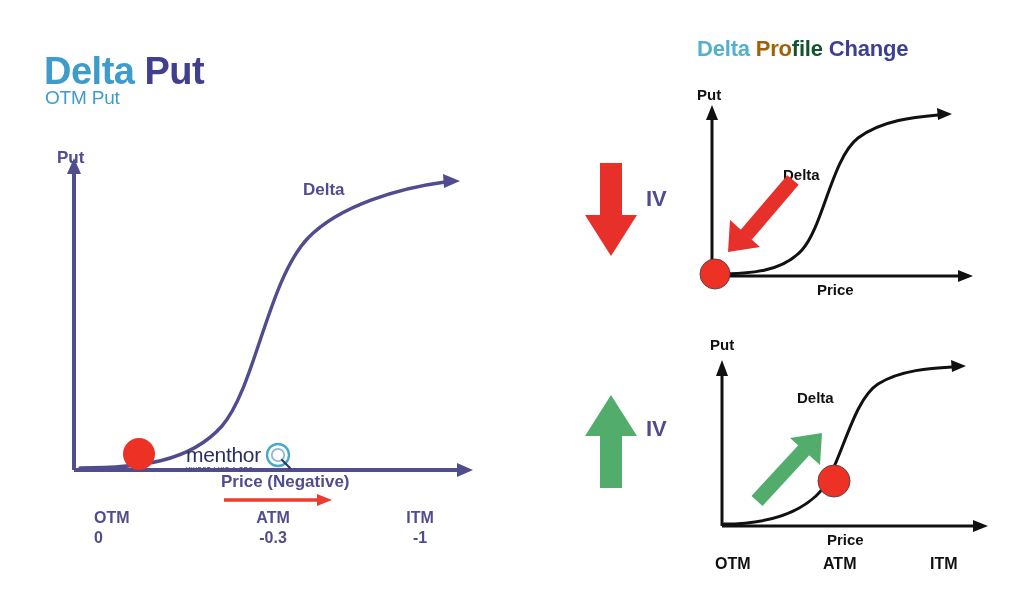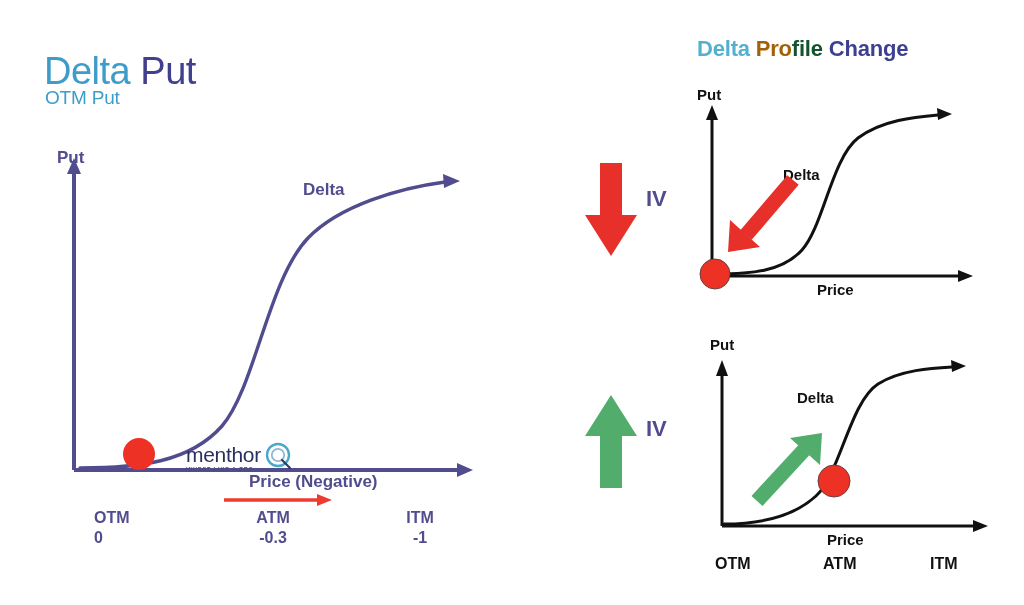--- a/index.html
+++ b/index.html
@@ -13,21 +13,21 @@
     position: relative;
     font-family: "Liberation Sans", sans-serif;
     overflow: hidden;
   }
   .abs { position: absolute; }
 
   
   #left-title {
     left: 44px; top: 52px;
     font-size: 38px;
-    font-weight: normal;
+    font-weight: bold;
     letter-spacing: -0.5px;
     line-height: 1;
     white-space: nowrap;
   }
   #left-title .w1 { color: #3d9cc9; }
   #left-title .w2 { color: #41408e; }
   #left-subtitle {
     left: 45px; top: 88px;
     font-size: 19px;
     font-weight: normal;
@@ -46,21 +46,20 @@
   }
 
   #left-chart-svg { left: 40px; top: 150px; }
 
   #left-price-label {
     left: 221px; top: 472px;
     font-size: 17px;
     font-weight: bold;
     color: #514c8e;
     white-space: nowrap;
-    margin-left: 28px;
   }
 
   #left-axis-labels { left: 0; top: 508px; width: 470px; }
   .lx { position: absolute; }
   .lx .t {
     font-size: 16px; font-weight: bold; color: #514c8e;
     line-height: 20px; white-space: nowrap;
   }
   .lx .v {
     font-size: 16px; font-weight: bold; color: #514c8e;

